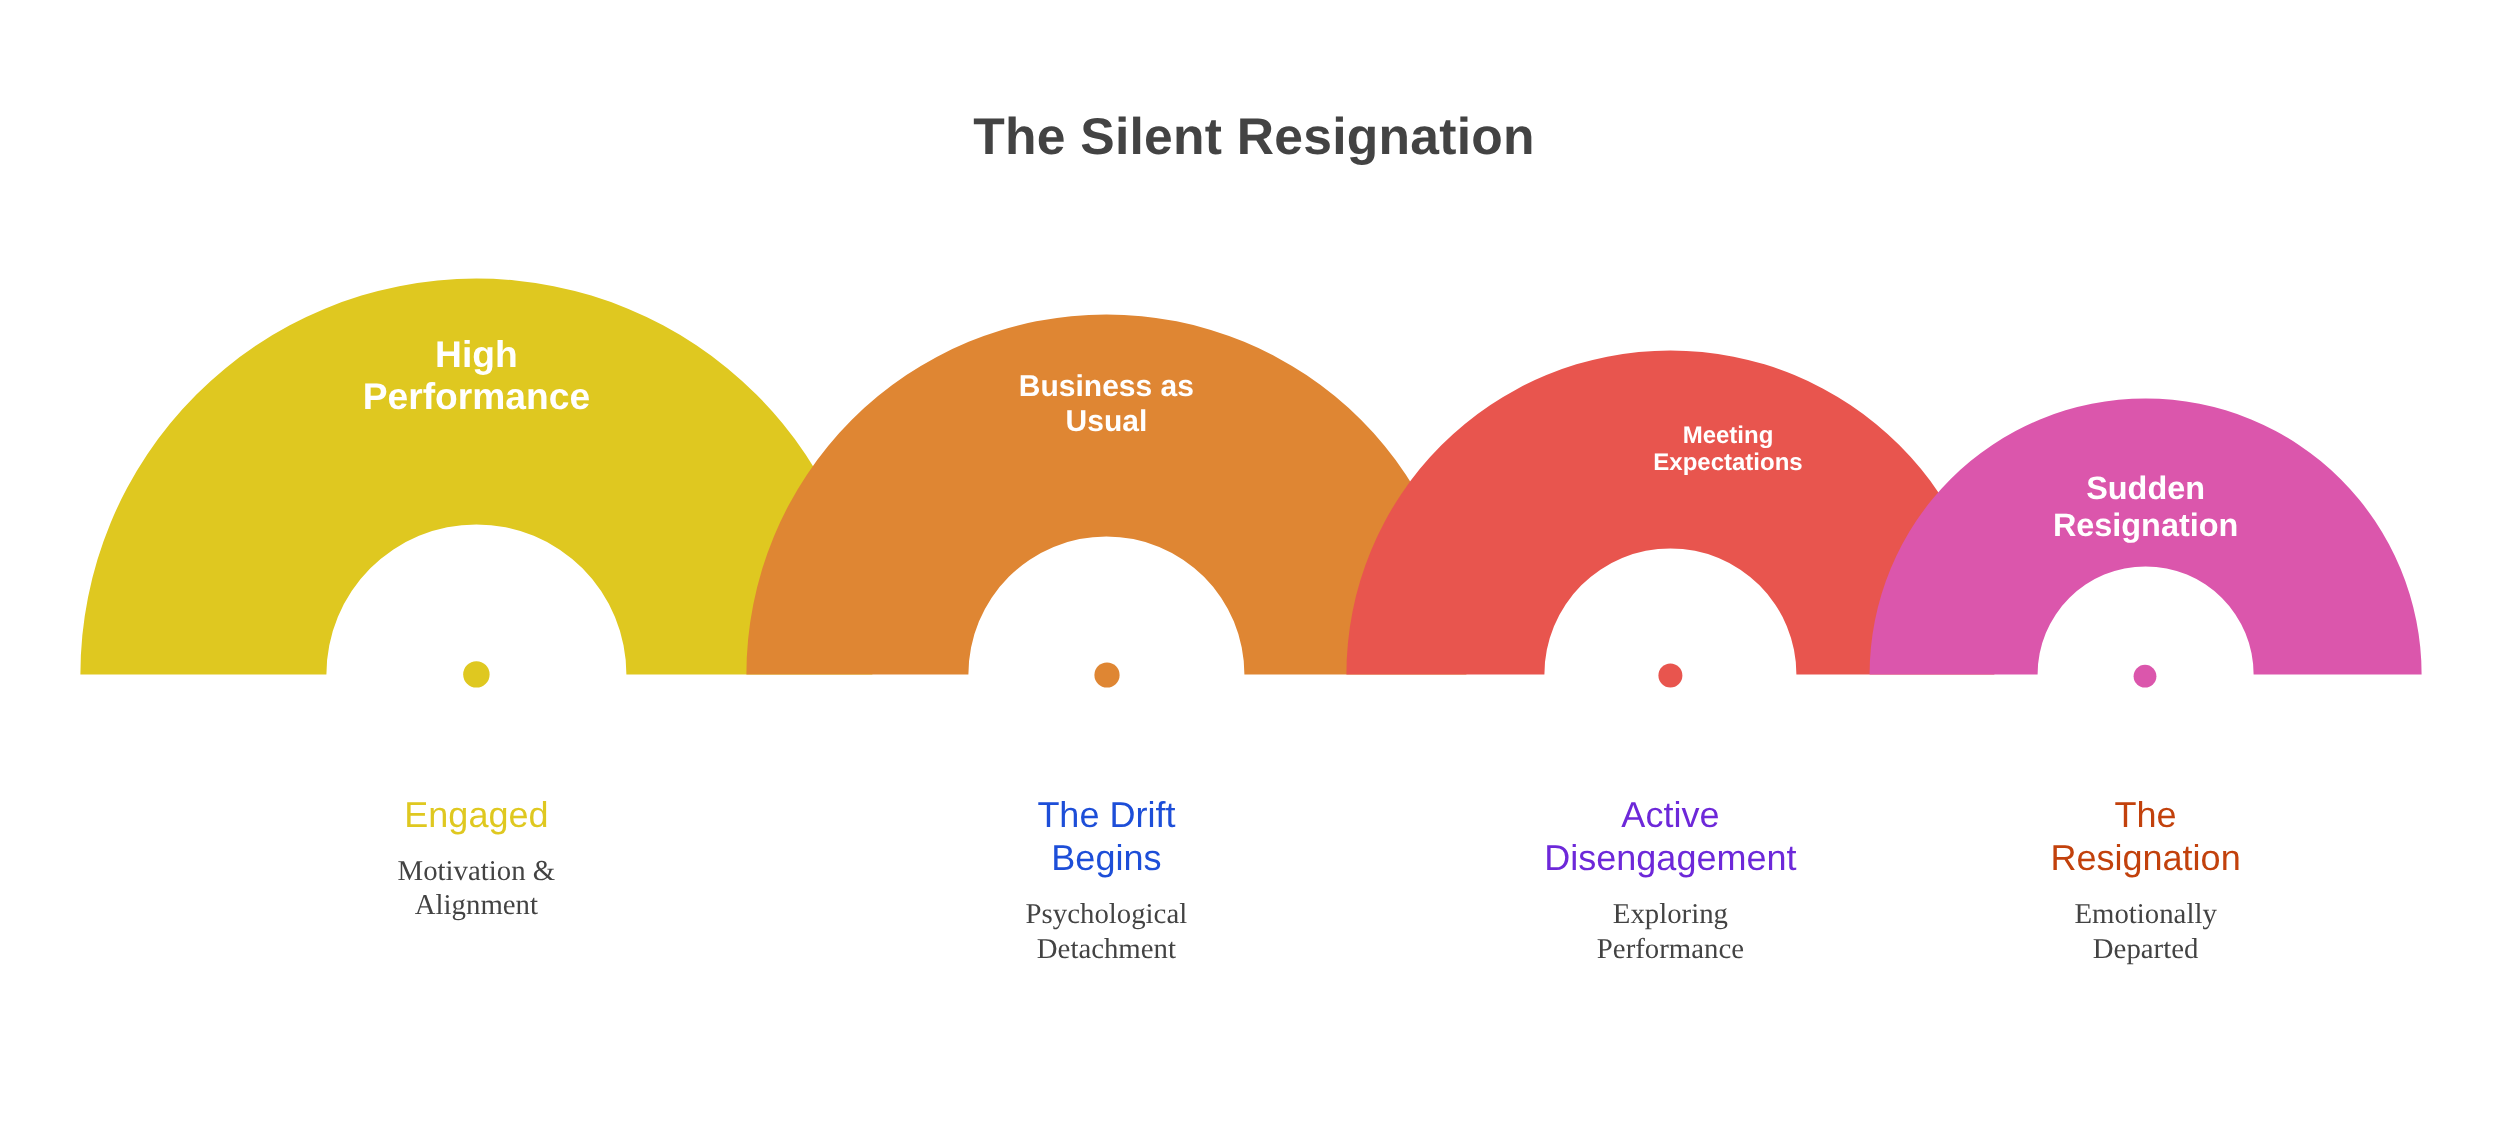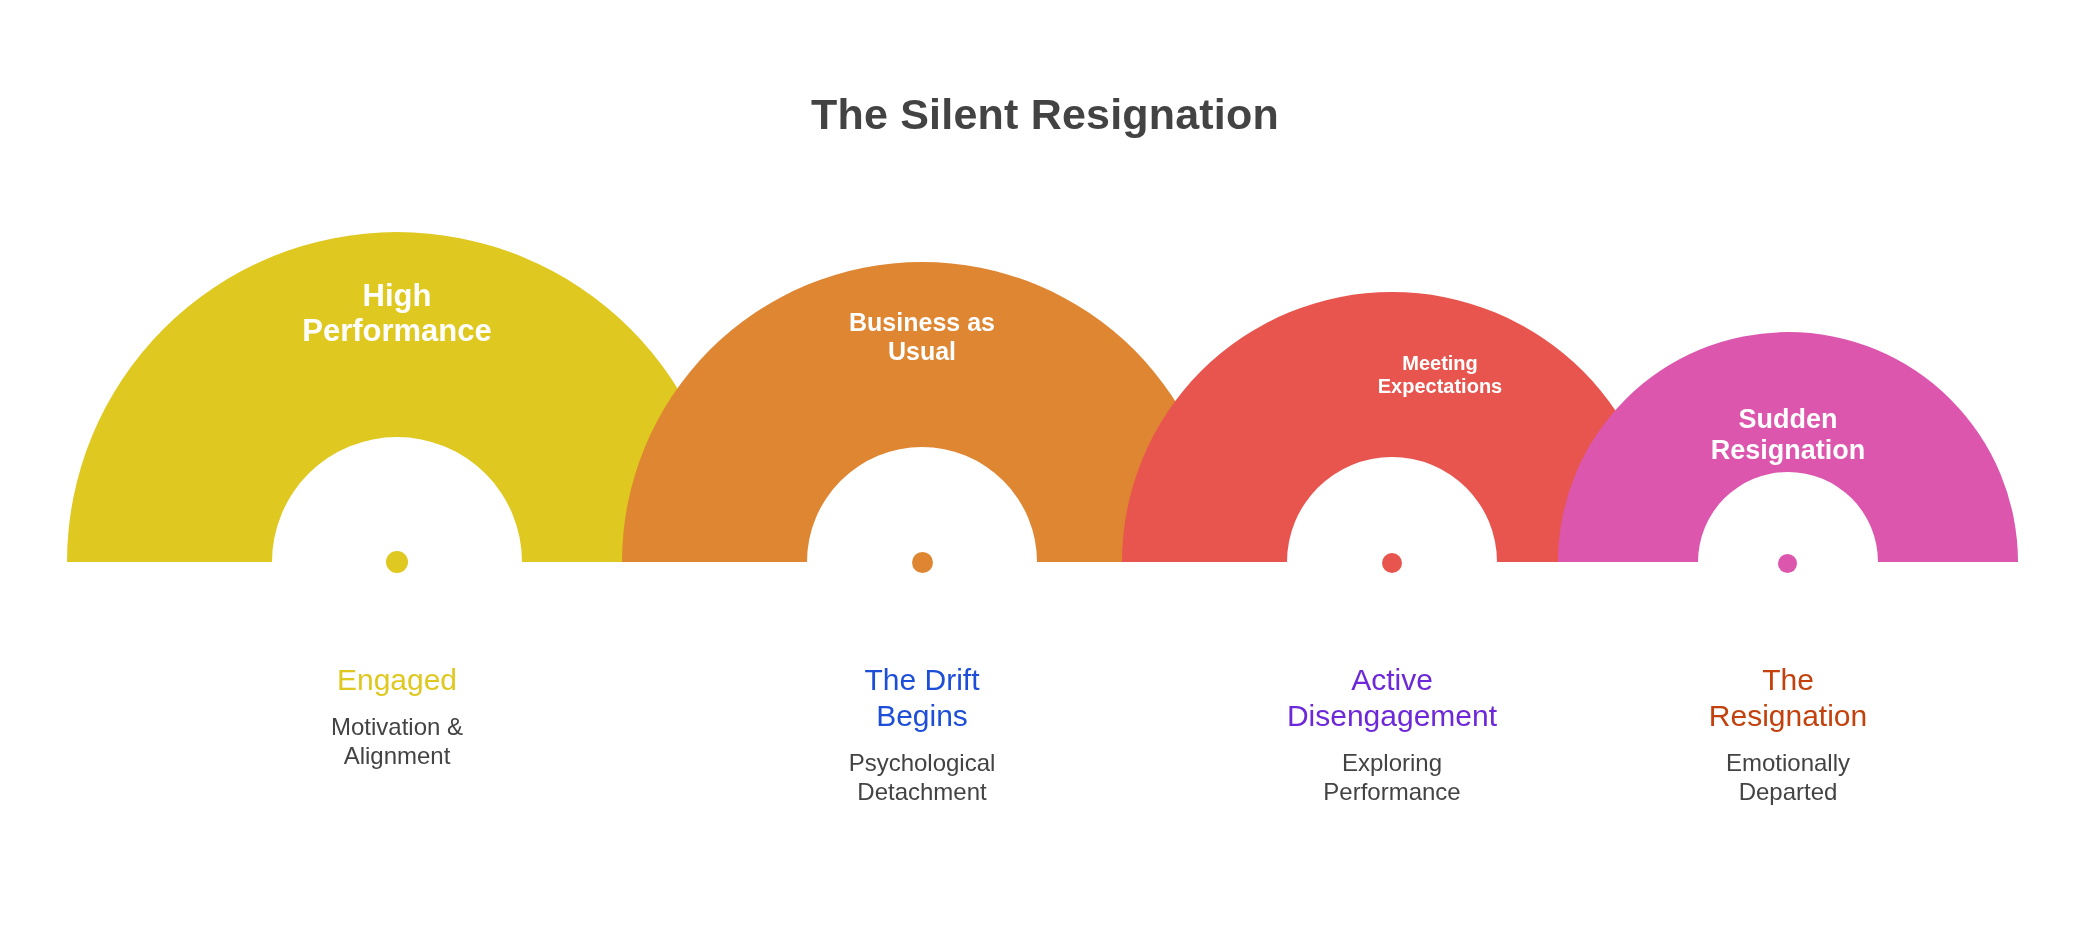--- a/index.html
+++ b/index.html
@@ -79,20 +79,21 @@
     white-space: pre-line;
     margin: 0 0 14px 0;
   }
   .caption-sub {
     font-size: 24px;
     font-weight: 400;
     color: #434343;
     line-height: 1.22;
     white-space: pre-line;
     margin: 0;
+    font-family: Liberation Serif, serif;
   }
 
   
   #arch-1 { left: 67px;  top: 232px; width: 660px; height: 330px; }
   #label-1 { left: 222px; top: 278px; width: 350px; font-size: 31px; }
   #dot-1  { left: 386px; top: 551px; width: 22px; height: 22px; }
   #cap-1  { left: 237px; top: 662px; width: 320px; }
 
   
   #arch-2 { left: 622px; top: 262px; width: 600px; height: 300px; }
@@ -101,21 +102,21 @@
   #cap-2  { left: 772px; top: 662px; width: 300px; }
 
   
   #arch-3 { left: 1122px; top: 292px; width: 540px; height: 270px; }
   #label-3 { left: 1300px; top: 352px; width: 280px; font-size: 20px; }
   #dot-3  { left: 1382px; top: 553px; width: 20px; height: 20px; }
   #cap-3  { left: 1232px; top: 662px; width: 320px; }
 
   
   #arch-4 { left: 1558px; top: 332px; width: 460px; height: 230px; }
-  #label-4 { left: 1668px; top: 392px; width: 240px; font-size: 27px; margin-top: 12px; }
+  #label-4 { left: 1668px; top: 392px; width: 240px; font-size: 27px; }
   #dot-4  { left: 1778px; top: 554px; width: 19px; height: 19px; }
   #cap-4  { left: 1628px; top: 662px; width: 320px; }
 </style>
 </head>
 <body>
 
 <div id="stage">
 
   <div class="page-title">The Silent Resignation</div>
 

